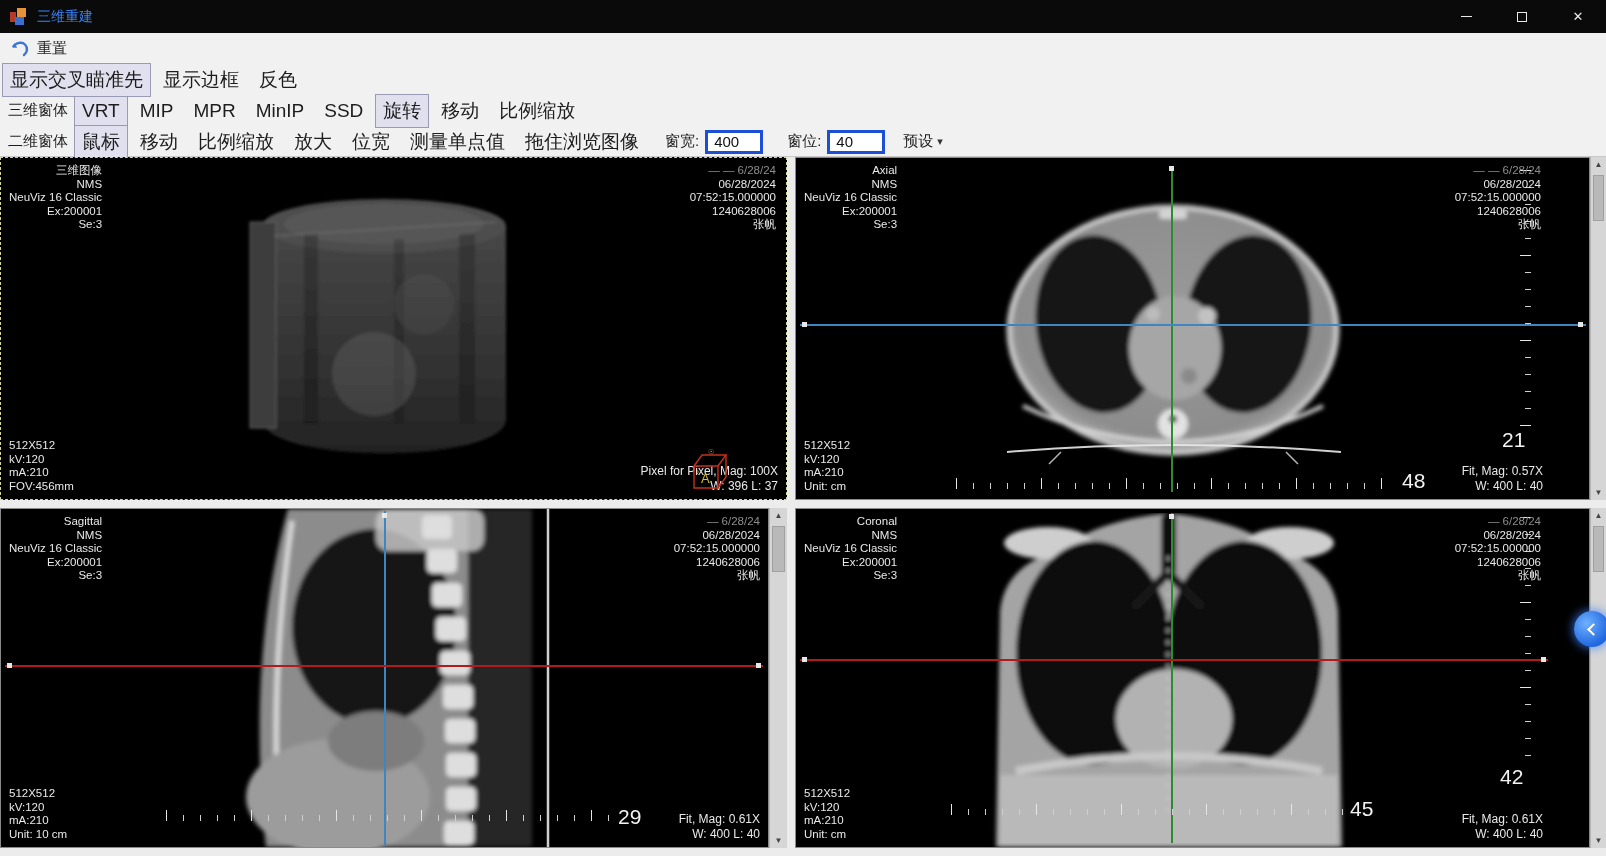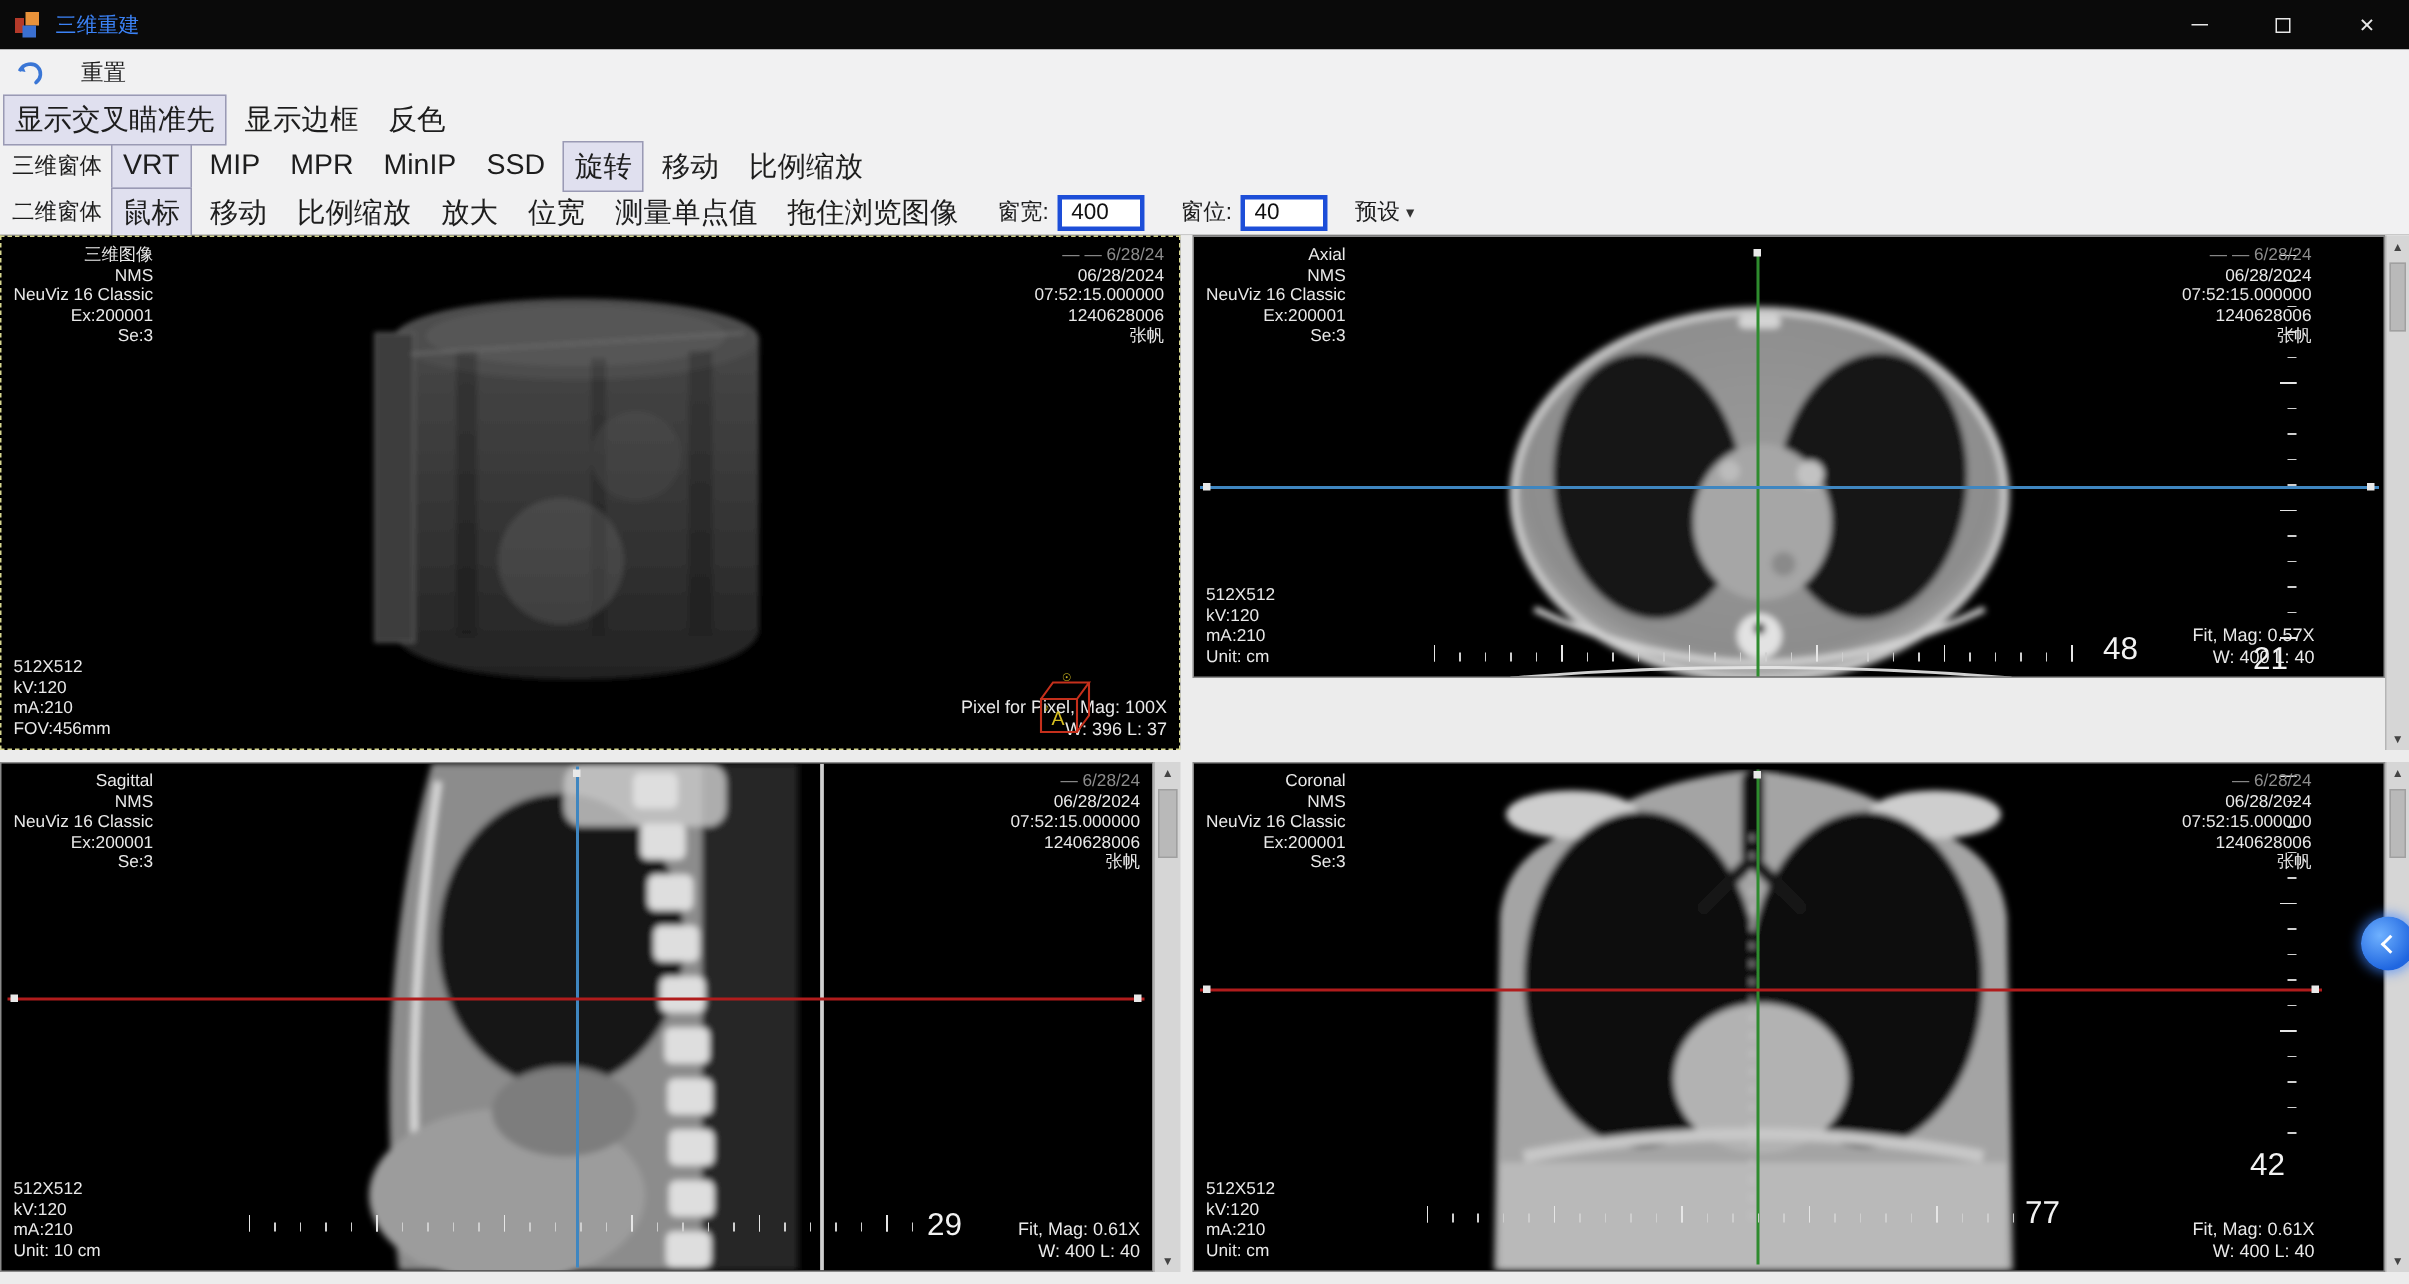--- a/index.html
+++ b/index.html
@@ -19,34 +19,34 @@
   .icon-min { width:11px; height:1px; background:#e8e8e8; }
   .icon-max { width:10px; height:10px; border:1px solid #e8e8e8; }
 
   
   .toolbar { position:absolute; left:0; top:33px; width:1606px; height:124px; background:#f1f1f2; border-bottom:1px solid #c9c9c9; }
   .tb-row { position:absolute; left:0; width:1606px; display:flex; align-items:center; }
   .row-reset   { top:0;   height:31px; }
   .row-display { top:31px; height:31px; }
   .row-3d      { top:62px; height:31px; }
   .row-2d      { top:93px; height:31px; }
-  .reset-btn { display:flex; align-items:center; gap:24px; margin-left:10px; background:none; border:none; font-size:15px; color:#1d1d1d; cursor:pointer; font-family:inherit; }
+  .reset-btn { display:flex; align-items:center; gap:7px; margin-left:10px; background:none; border:none; font-size:15px; color:#1d1d1d; cursor:pointer; font-family:inherit; }
   .tb-label { font-size:15px; color:#1d1d1d; margin:0 6px 0 8px; white-space:nowrap; }
   .tb-btn { background:none; border:1px solid transparent; font-size:19px; color:#1d1d1d; padding:3px 7px; margin-right:4px; white-space:nowrap; cursor:pointer; font-family:inherit; }
   .tb-btn.active { background:#e0e0ef; border:1px solid #9a9ab4; }
   .num-input { width:58px; height:24px; border:3px solid #1d4ed8; background:#fff; font-size:15px; color:#111; padding:0 6px; margin:0 10px 0 6px; font-family:inherit; }
   .field-label { font-size:15px; color:#1d1d1d; margin-left:14px; white-space:nowrap; }
   .preset-btn { display:flex; align-items:center; gap:4px; background:none; border:none; font-size:15px; color:#1d1d1d; margin-left:8px; cursor:pointer; font-family:inherit; }
   .caret { font-size:11px; color:#333; }
 
   
   .workspace { position:absolute; left:0; top:157px; width:1606px; height:699px; background:#ececec; }
   .vp { position:absolute; background:#000; overflow:hidden; }
   .vp-vrt      { left:0;   top:0;   width:787px; height:343px; border:1px dashed #d6d68e; }
-  .vp-axial    { left:795px; top:0;   width:795px; height:295px; border:1px solid #8a8a8a; }
+  .vp-axial    { left:795px; top:0;   width:795px; height:343px; border:1px solid #8a8a8a; }
   .vp-sagittal { left:0;   top:351px; width:769px; height:340px; border:1px solid #8a8a8a; }
   .vp-coronal  { left:795px; top:351px; width:795px; height:340px; border:1px solid #8a8a8a; }
   .divider-v { position:absolute; left:787px; top:0; width:8px; height:699px; background:#ececec; }
   .divider-h { position:absolute; left:0; top:343px; width:1606px; height:8px; background:#ececec; }
   .bottom-strip { position:absolute; left:0; top:691px; width:1606px; height:8px; background:#ececec; }
 
   .meta { position:absolute; color:#e9e9e9; font-size:11.5px; line-height:13.5px; z-index:6; }
   .meta div { white-space:nowrap; }
   .meta.tl { left:8px; top:6px; text-align:right; }
   .meta.tr { top:6px; text-align:right; }
@@ -401,21 +401,21 @@
       <div class="meta bl">
         <div>512X512</div>
         <div>kV:120</div>
         <div>mA:210</div>
         <div>Unit:  cm</div>
       </div>
       <div class="ruler-h" style="left:155px; bottom:32px; width:395px;">
           <div class="ticks"></div>
           <div class="ticks5"></div>
         </div>
-      <div class="slice-num" style="left:554px; bottom:26px;">77</div>
+      <div class="slice-num" style="left:554px; bottom:26px;">45</div>
       <div class="ruler-v" style="left:724px; top:8px; height:248px;">
           <div class="ticks"></div>
           <div class="ticks5"></div>
         </div>
       <div class="slice-num" style="left:704px; top:256px;">42</div>
       <div class="meta br" style="right:46px;">
         <div>Fit, Mag: 0.61X</div>
         <div>W: 400 L: 40</div>
       </div>
     </div>

